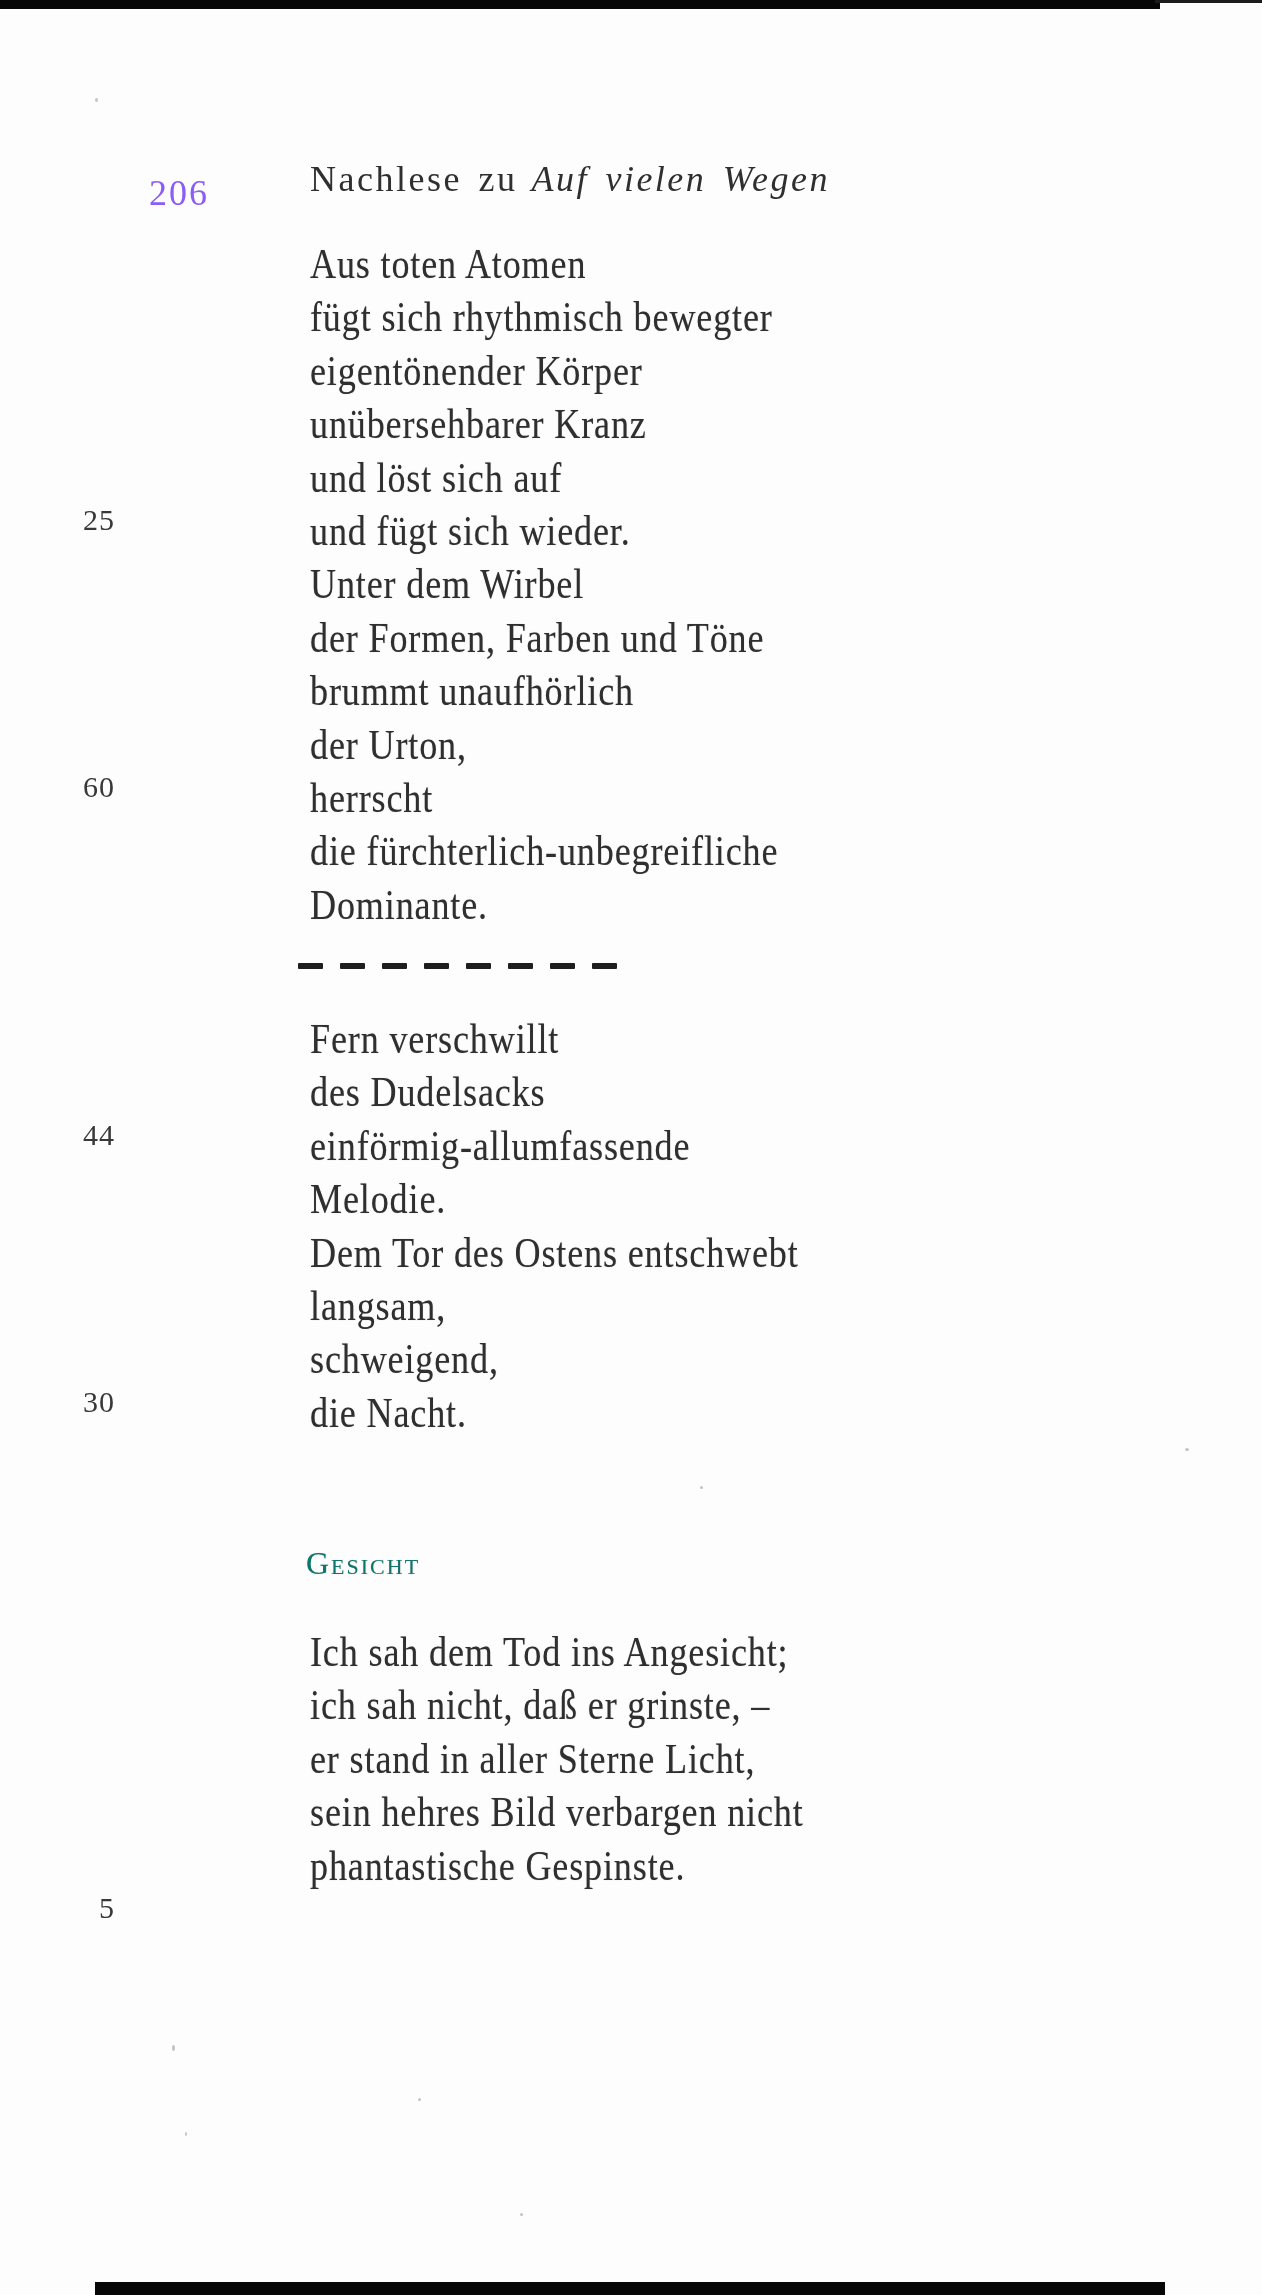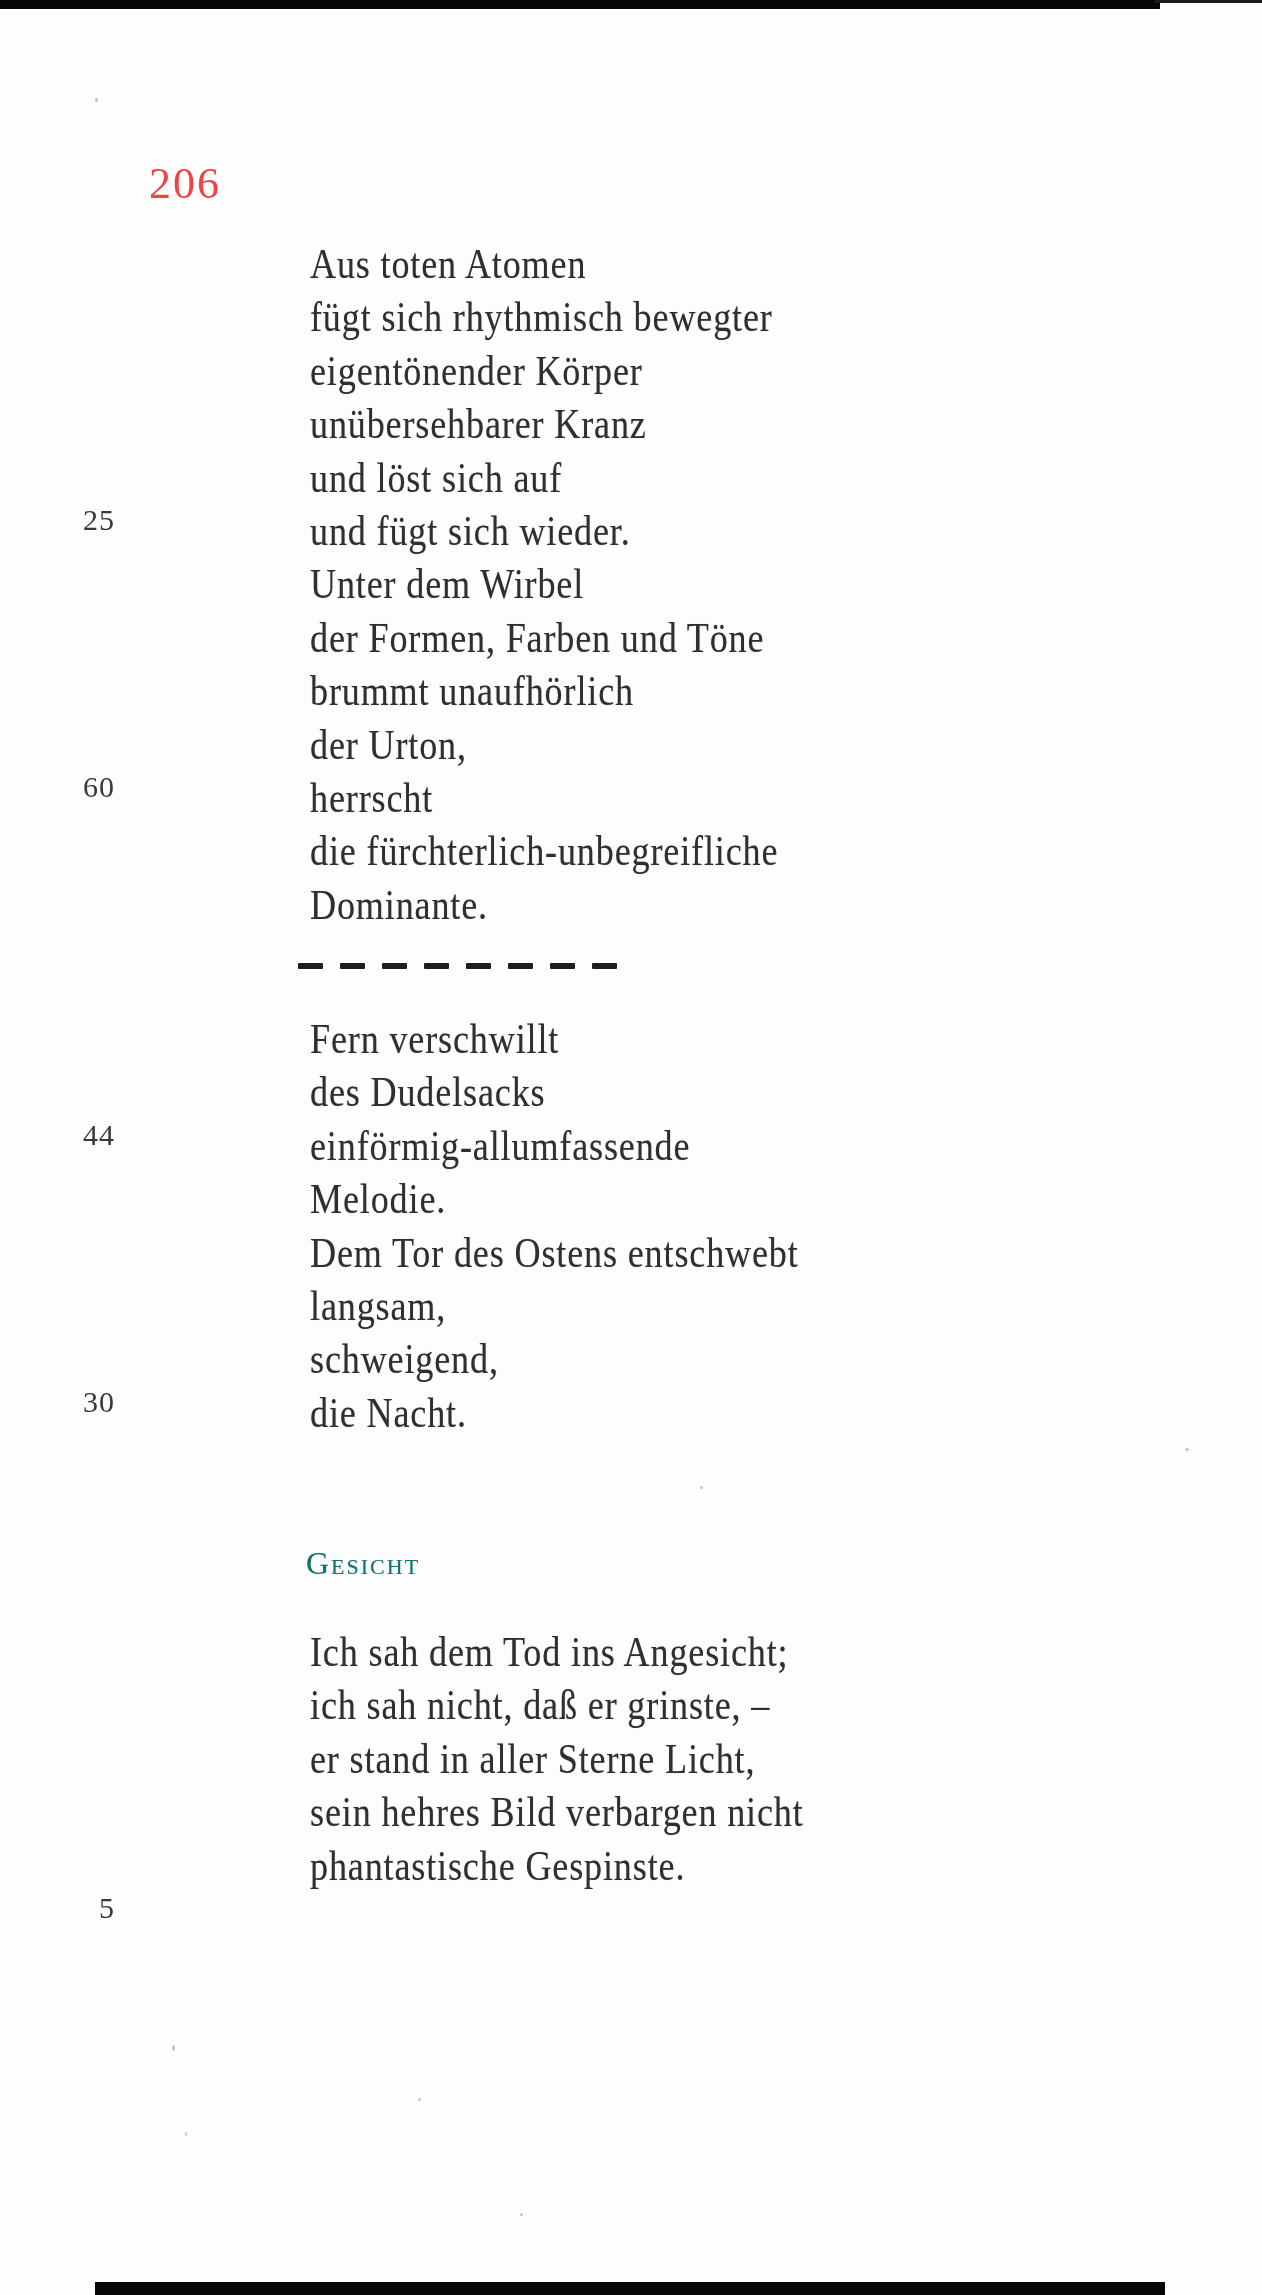--- a/index.html
+++ b/index.html
@@ -25,22 +25,22 @@
     width: 107px; height: 3px;
     background: #1c1c1c;
   }
   .scan-bar-bottom {
     position: absolute; top: 2282px; left: 95px;
     width: 1070px; height: 13px;
     background: #070707;
   }
   
   .page-number {
-    position: absolute; top: 158px; left: 149px;
-    font-size: 44px; color: #ef4444;
+    position: absolute; top: 172px; left: 149px;
+    font-size: 36px; color: #8b5cf6;
     letter-spacing: 2px;
   }
   .running-header {
     position: absolute; top: 158px; left: 310px;
     font-size: 36px; color: #2f2f2f;
     letter-spacing: 2.5px; word-spacing: 5px;
     white-space: nowrap;
   }
   .running-header .work-title { font-style: italic; margin-left: 14px; }
   
@@ -97,20 +97,23 @@
 </head>
 <body>
 
 <div class="page">
 
   <div class="scan-bar-top"></div>
   <div class="scan-bar-top-taper"></div>
 
   <div class="page-number">206</div>
 
+  <div class="running-header">
+    <span>Nachlese zu</span><span class="work-title">Auf vielen Wegen</span>
+  </div>
 
   <div class="margin-num mn-25">25</div>
   <div class="margin-num mn-30">60</div>
   <div class="margin-num mn-35">44</div>
   <div class="margin-num mn-40">30</div>
   <div class="margin-num mn-5">5</div>
 
   <div class="poem-block poem-a">
     <div>Aus toten Atomen</div>
     <div>fügt sich rhythmisch bewegter</div>

